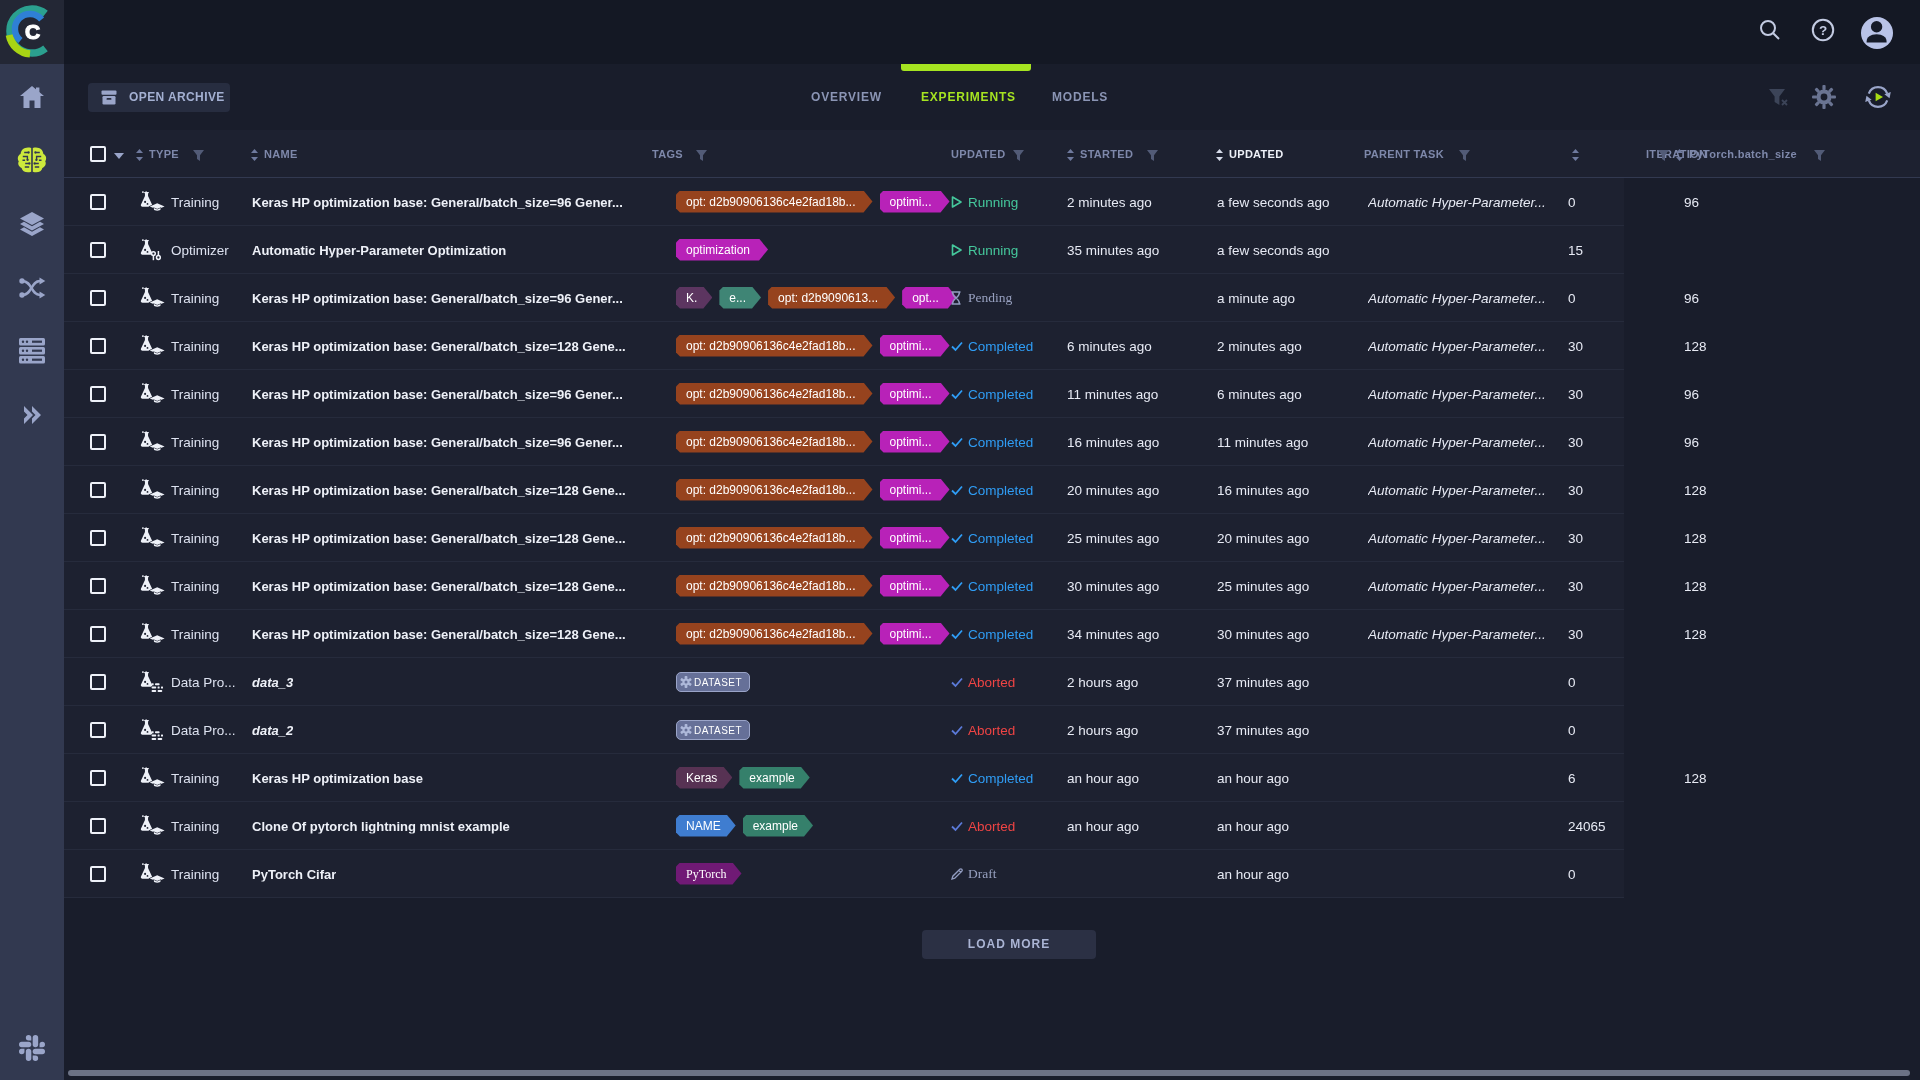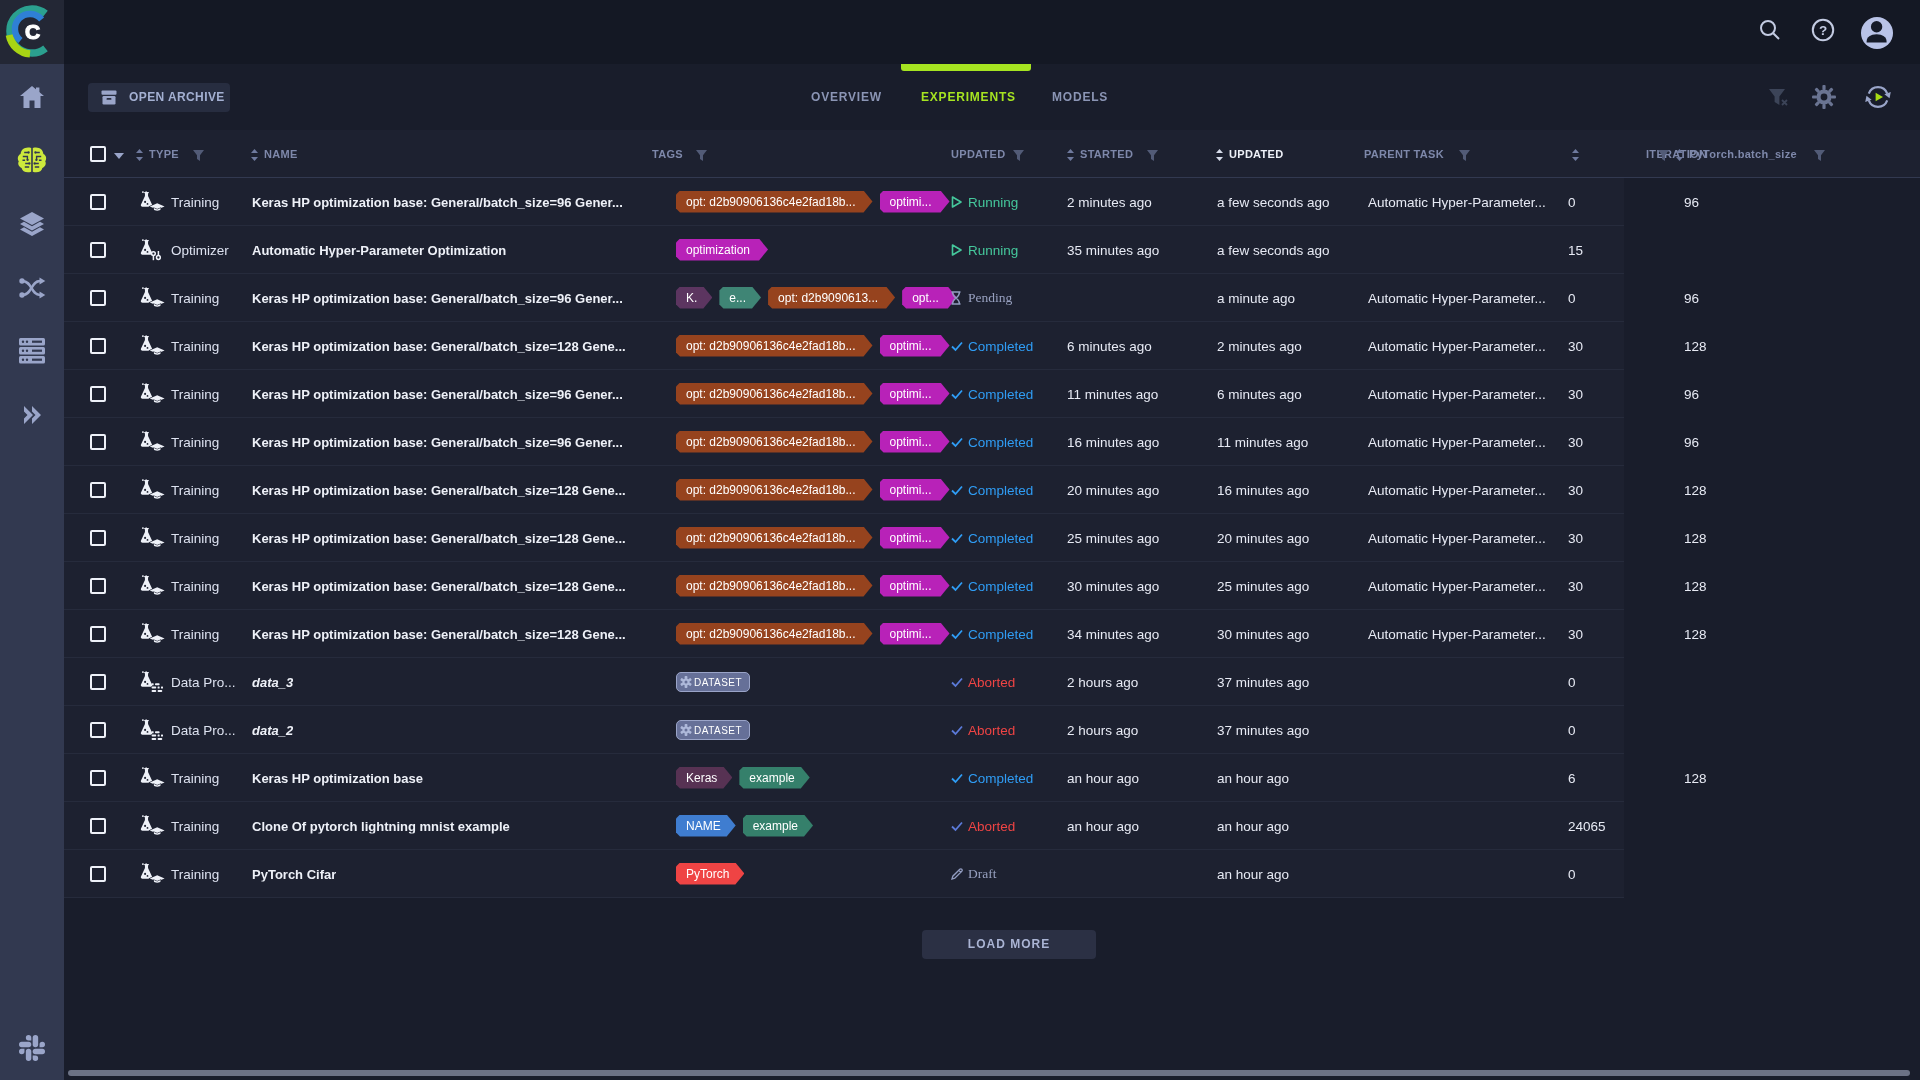--- a/index.html
+++ b/index.html
@@ -18,31 +18,31 @@
 .cticon{position:absolute;top:33px;transform:translateY(-50%);font-size:0}
 #thead{position:absolute;left:0;top:66px;width:1856px;height:48px;background:#1d2130;border-bottom:1px solid #323950;}
 .hc{position:absolute;top:0;height:48px;line-height:48px;font-size:11px;font-weight:bold;color:#7e88aa;letter-spacing:.3px;white-space:nowrap;}
 .hc.white{color:#eef1f8;}
 .row{position:absolute;left:0;width:1560px;height:48px;background:#1d2130;border-bottom:1px solid #262b3c;}
 .cell{position:absolute;top:50%;transform:translateY(-50%);white-space:nowrap;font-size:13.5px;color:#e7eaf4;}
 .ttext{color:#dde2f0}
 .cb{position:absolute;left:26px;top:16px;width:16px;height:16px;border:2px solid #eef1f8;border-radius:2px;}
 .name{font-weight:bold;color:#eef1f8;font-size:13px;max-width:396px;overflow:hidden;}
 .ital{font-style:italic;}
-.parent{max-width:182px;overflow:hidden;text-overflow:ellipsis;}
+.parent{max-width:182px;overflow:hidden;text-overflow:ellipsis;font-style:italic;}
 .tagwrap{position:absolute;left:612px;top:50%;transform:translateY(-50%);display:flex;align-items:flex-end;font-size:0}
 .tag{display:inline-block;height:22px;line-height:22px;font-size:12px;color:#fff;padding:0 15px 0 10px;clip-path:polygon(4px 0,calc(100% - 9px) 0,100% 50%,calc(100% - 9px) 100%,4px 100%,0 calc(100% - 4px),0 4px);margin-right:7px;}
 .tg-rust{background:#96431e;padding-right:17px;}
 .tg-mag{background:#b822b8;padding-right:18px;}
 .tg-purp{background:#5c3560;}
 .tg-teal{background:#3f8575;}
 .tg-keras{background:#573253;}
 .tg-ex{background:#35806b;}
 .tg-mnist{background:#3f7dd0;}
-.tg-pyt{background:#ef4444;}
+.tg-pyt{background:#701a75;font-family:Liberation Serif, serif;}
 .tg-ds{height:20px;line-height:19px;border:1px solid #9aa4c8;background:#667098;border-radius:5px;clip-path:none;color:#fff;font-size:10px;letter-spacing:.5px;padding:0 7px 0 17px;position:relative;}
 .st-run{color:#45c89c;}
 .st-comp{color:#2f9df5;}
 .st-abort{color:#ef4444;}
 .st-gray{color:#97a0bf;font-family:Liberation Serif, serif;}
 .sticon{position:absolute;left:886px;top:50%;transform:translateY(-50%);font-size:0}
 #loadmore{position:absolute;left:858px;top:866px;width:174px;height:29px;background:#2b3044;border-radius:4px;text-align:center;line-height:29px;font-size:12px;font-weight:bold;letter-spacing:1px;color:#aab4d4;}
 #hscroll{position:absolute;left:4px;top:1006px;width:1842px;height:6px;background:#6c7285;border-radius:3px;}
 </style></head>
 <body>

